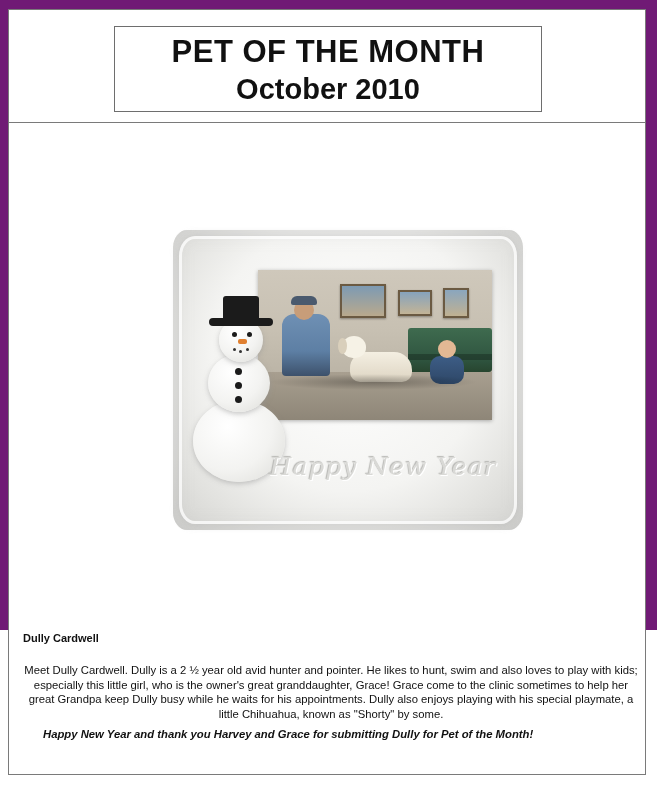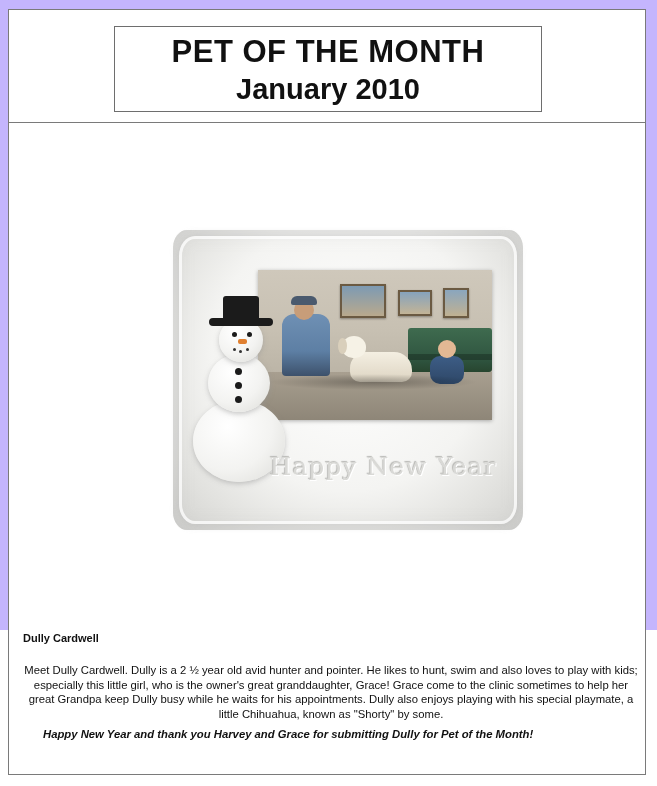--- a/index.html
+++ b/index.html
@@ -11,21 +11,21 @@
     width: 657px;
     height: 786px;
     font-family: "Liberation Sans", sans-serif;
     color: #000;
     overflow: hidden;
   }
   .page {
     position: relative;
     width: 657px;
     height: 630px;
-    background: #c4b5fd;
+    background: #701a75;
     box-sizing: border-box;
   }
   .doc-frame {
     position: absolute;
     left: 8px;
     top: 9px;
     width: 638px;
     height: 766px;
     border: 1px solid #7a7a7a;
     box-sizing: border-box;
@@ -213,20 +213,21 @@
     position: absolute; left: 54px; width: 7px; height: 7px; border-radius: 50%; background: #1b1b1b;
   }
   .sn-btn1 { top: 76px; } .sn-btn2 { top: 90px; } .sn-btn3 { top: 104px; }
   .greeting {
     position: absolute;
     left: 80px;
     top: 222px;
     width: 260px;
     text-align: center;
     font-family: "DejaVu Serif", serif;
+    font-style: italic;
     font-size: 25px;
     color: #d9d9d6;
     text-shadow: 1px 1px 0 #ffffff, -1px -1px 1px #b9b9b6;
     letter-spacing: 1px;
     white-space: nowrap;
   }
   
   .pet-name {
     position: absolute;
     left: 14px;
@@ -259,21 +260,21 @@
   }
 </style>
 </head>
 <body>
 
 <div class="page">
   <div class="doc-frame">
 
     <div class="title-box">
       <div class="title-line1">PET OF THE MONTH</div>
-      <div class="title-line2">January 2010</div>
+      <div class="title-line2">October 2010</div>
     </div>
 
     <div class="header-rule"></div>
 
     <div class="card-wrap">
       <div class="card-bg"></div>
       <div class="card-edge"></div>
 
       <div class="photo">
         <div class="ph-wall"></div>

